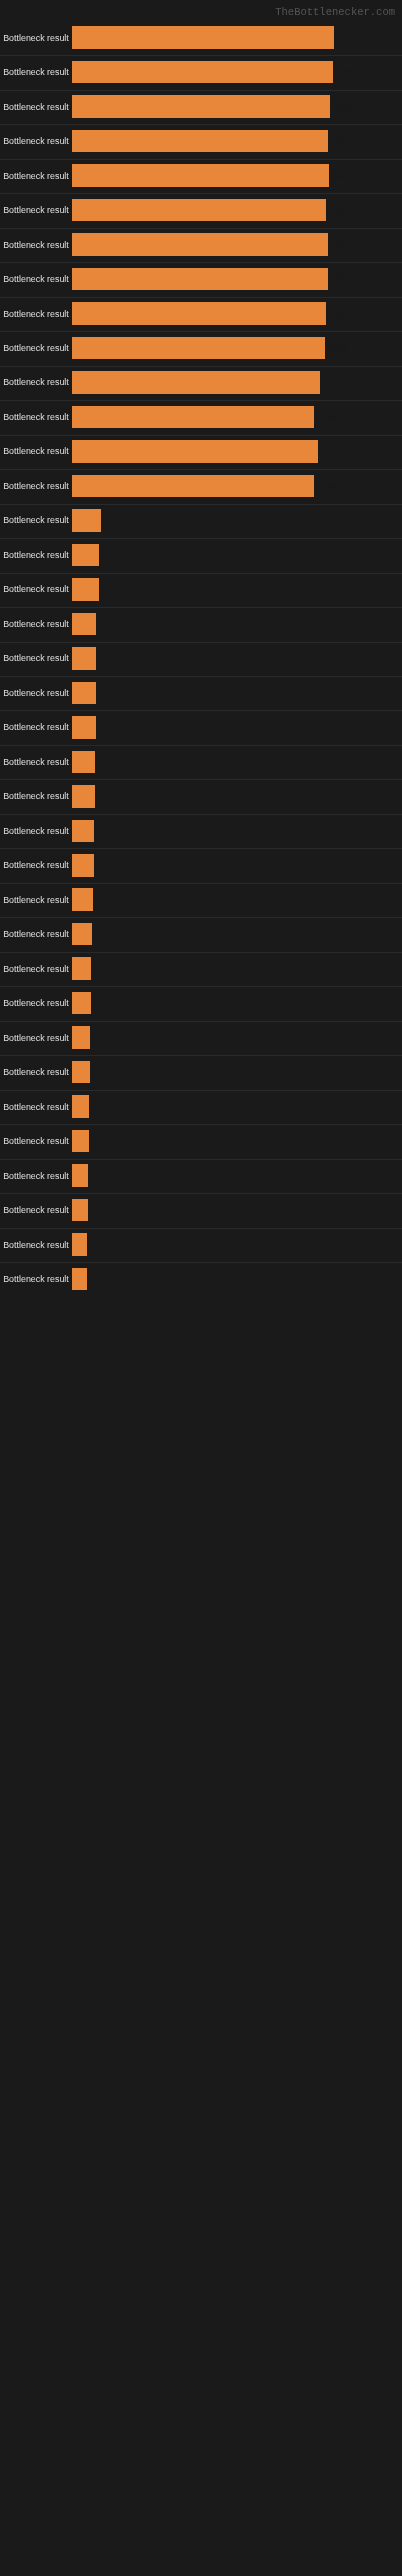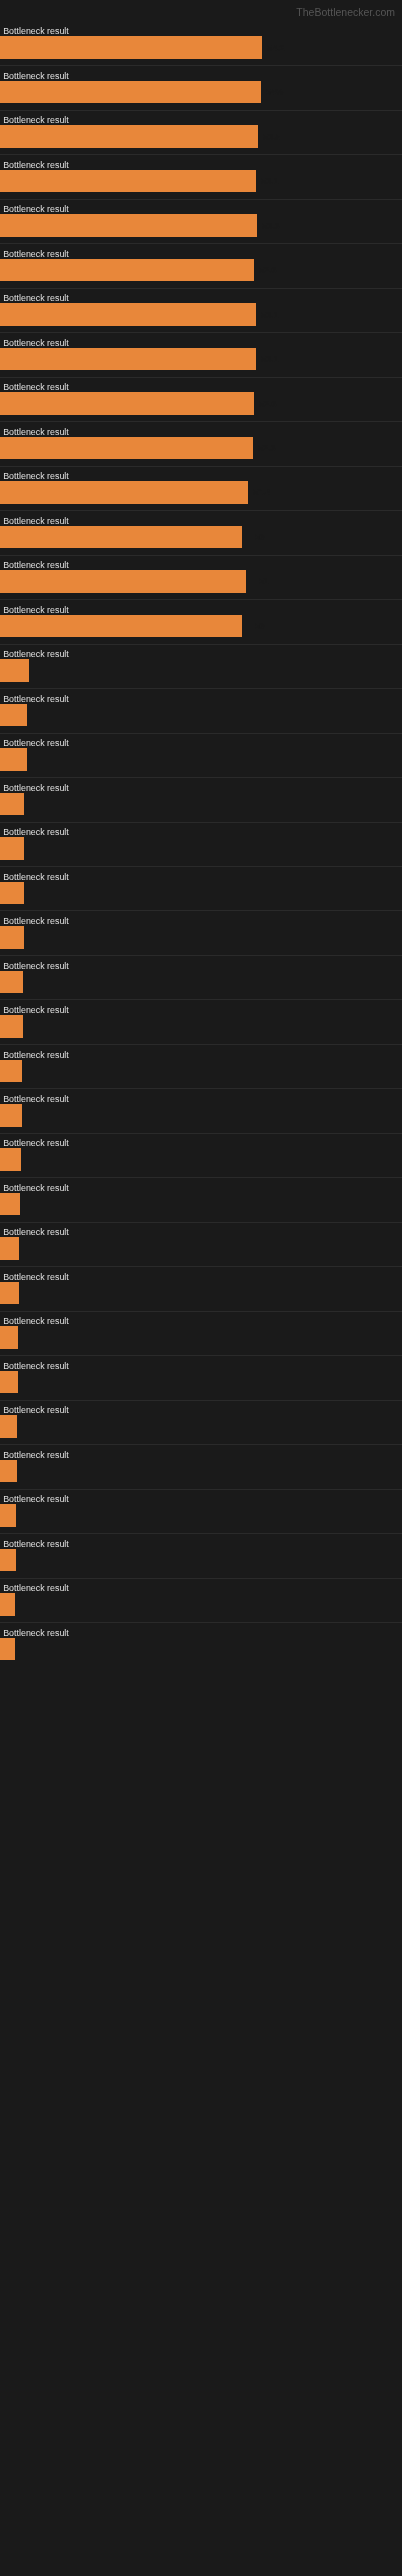--- a/index.html
+++ b/index.html
@@ -12,27 +12,27 @@
       font-family: Arial, sans-serif;
       width: 403px;
       min-height: 2576px;
     }
     .header {
       text-align: right;
       padding: 6.4px 8px 3.2px 0;
       color: #555;
       font-size: 10.5px;
       background: #1a1a1a;
+      font-family: Liberation Mono, monospace;
     }
     .bar-row {
       display: flex;
-      align-items: flex-start;
+      align-items: center;
       margin: 0 0 1.6px 0;
       padding: 4.8px 0 4.8px 0;
-      flex-direction: column;
     }
     .bar-label {
       color: #e0e0e0;
       font-size: 8.9px;
       min-width: 72px;
       max-width: 72px;
       padding-left: 3.2px;
       white-space: nowrap;
       overflow: hidden;
       text-overflow: ellipsis;

